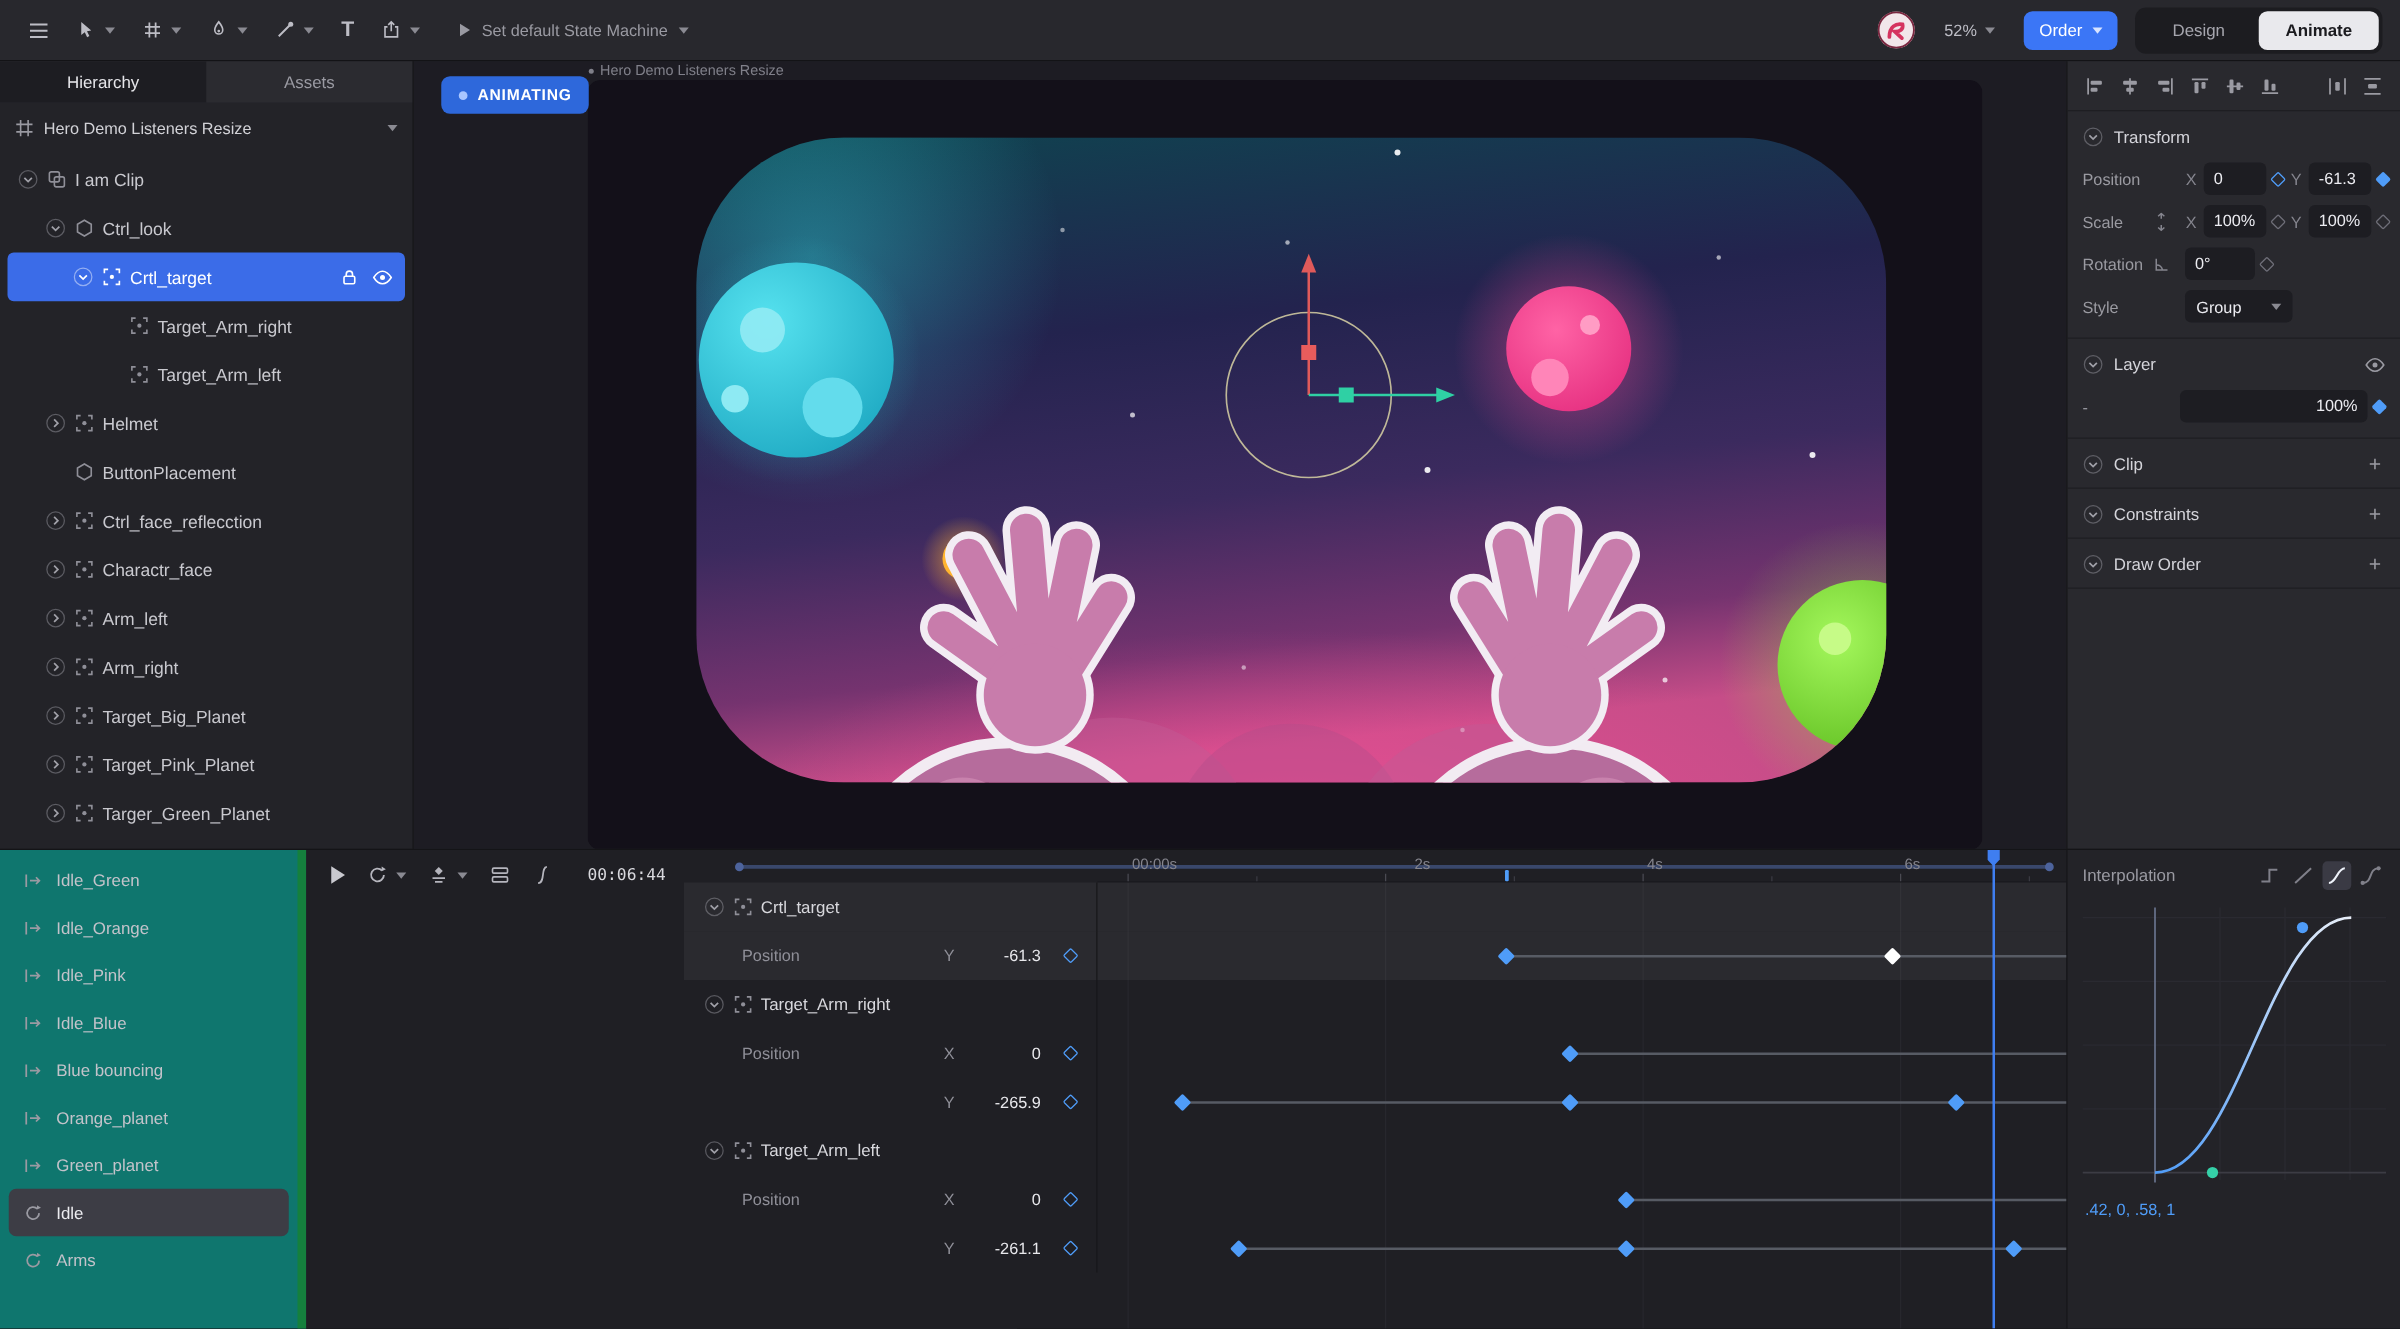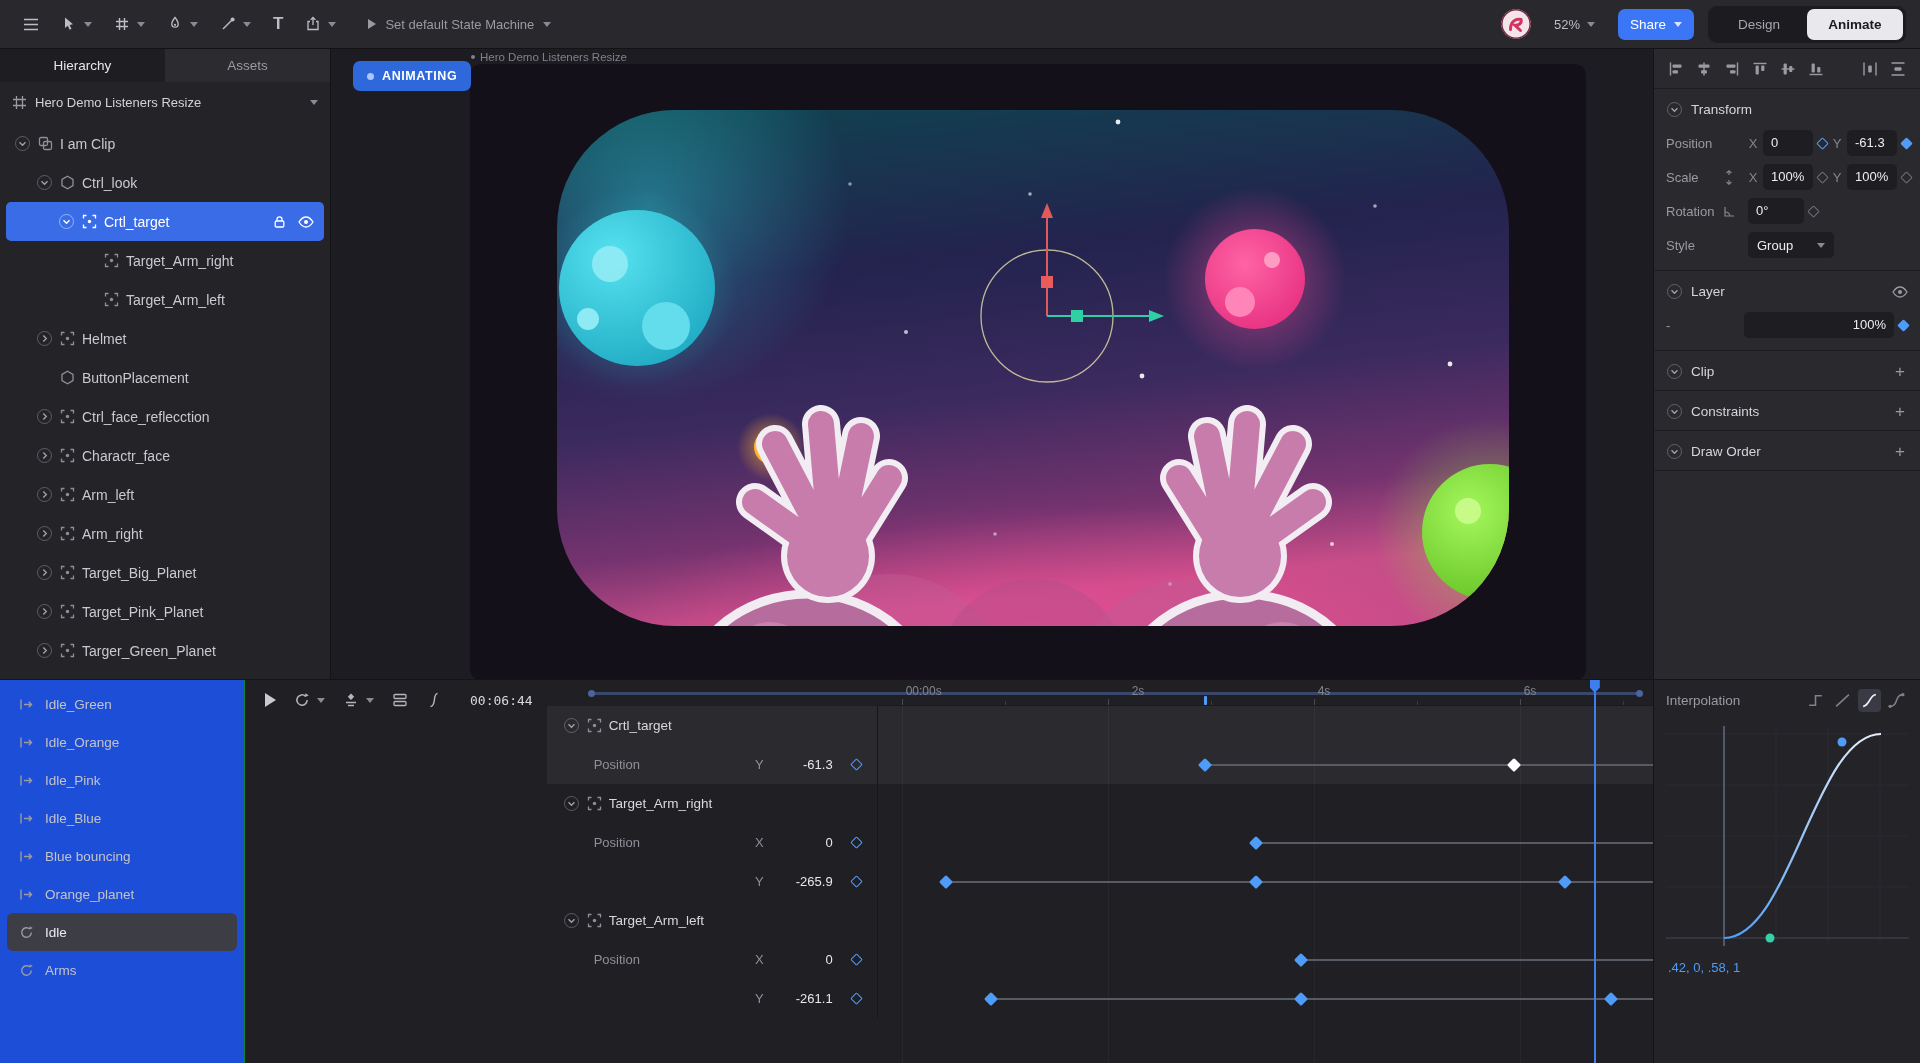--- a/index.html
+++ b/index.html
@@ -70,21 +70,21 @@
   .pinput{background:#1d1d22;border-radius:5px;height:26px;line-height:26px;padding:0 8px;color:#ececf1;min-width:50px;flex:1;cursor:text}
   .pinput.small{flex:0 1 56px}
   .pselect{background:#1d1d22;border-radius:5px;height:26px;display:flex;align-items:center;padding:0 9px;gap:8px;color:#ececf1;cursor:pointer;min-width:86px;justify-content:space-between}
   .kf{width:9px;height:9px;transform:rotate(45deg);border-radius:1.5px;flex:0 0 auto;display:inline-block;cursor:pointer}
   .kf.hollow-blue{border:1.5px solid #4f9cf8}
   .kf.hollow-gray{border:1.5px solid #6e6e78}
   .kf.filled-blue{background:#4f9cf8}
 
   
   .bottom{height:384px;flex:0 0 auto;display:flex;border-top:1px solid #141417;min-height:0}
-  .anim-panel{width:245px;flex:0 0 245px;background:#1d4ed8;border-right:1px solid #15803d;overflow:hidden;padding-top:5px}
+  .anim-panel{width:245px;flex:0 0 245px;background:#0f766e;border-right:7px solid #15803d;overflow:hidden;padding-top:5px}
   .anim-row{height:38px;display:flex;align-items:center;gap:11px;padding:0 12px;margin:0 7px;border-radius:6px;color:#c3c3ca;cursor:pointer}
   .anim-row .aicon{width:15px;height:15px;color:#9a9aa2;flex:0 0 auto}
   .anim-row.selected{background:#3d3d45;color:#ececf0}
   .anim-row .alabel{font-size:13.5px;white-space:nowrap}
 
   .timeline{flex:1;background:#1f1f24;position:relative;display:flex;flex-direction:row;min-width:0}
   .tl-toolbar{height:40px;display:flex;align-items:center;padding:0 14px;gap:6px;flex:0 0 auto}
   .tlbtn{display:flex;align-items:center;gap:3px;background:none;border:none;color:#b5b5bd;cursor:pointer;padding:5px 6px}
   .play-solid{width:0;height:0;border-top:7px solid transparent;border-bottom:7px solid transparent;border-left:11px solid #c9c9cf;display:inline-block}
   .tl-time{margin-left:16px;font-family:"DejaVu Sans Mono",monospace;font-size:13px;color:#d8d8dd}
@@ -185,21 +185,21 @@
           <circle cx="15" cy="15" r="15" fill="#f2e6ea"></circle>
           <circle cx="15" cy="15" r="14.2" fill="none" stroke="#7a2840" stroke-width="1.6"></circle>
           <path d="M9.5 20.5 C9.5 12.5 14.5 9.5 20 10.5 C21 14.5 17.5 16.5 13.8 16.2 L19.5 21.5" stroke="#d5335f" stroke-width="3" fill="none" stroke-linecap="round"></path>
         </svg>
     </div>
     <div class="tbtn">
       <span>52%</span>
       <i class="chev"></i>
     </div>
     <button class="share-btn">
-      <span>Share</span>
+      <span>Order</span>
       <i class="chev light"></i>
     </button>
     <div class="mode-toggle">
       <button class="mode-btn">Design</button>
       <button class="mode-btn active">Animate</button>
     </div>
   </header>
 
   <div class="middle">
     <aside class="left-panel">
@@ -772,20 +772,29 @@
           </div>
           <div class="anim-row">
             <span class="aicon">
               <svg width="15" height="15" viewBox="0 0 15 15" fill="none" stroke="currentColor" stroke-width="1.4">
                 <path d="M2 2.5 V12.5"></path>
                 <path d="M5 7.5 H12.5 M9.8 4.8 L12.5 7.5 L9.8 10.2"></path>
               </svg>
             </span>
             <span class="alabel">Orange_planet</span>
           </div>
+          <div class="anim-row">
+            <span class="aicon">
+              <svg width="15" height="15" viewBox="0 0 15 15" fill="none" stroke="currentColor" stroke-width="1.4">
+                <path d="M2 2.5 V12.5"></path>
+                <path d="M5 7.5 H12.5 M9.8 4.8 L12.5 7.5 L9.8 10.2"></path>
+              </svg>
+            </span>
+            <span class="alabel">Green_planet</span>
+          </div>
           <div class="anim-row selected">
             <span class="aicon">
               <svg width="15" height="15" viewBox="0 0 15 15" fill="none" stroke="currentColor" stroke-width="1.4">
                 <path d="M12.3 7.5 a4.8 4.8 0 1 1 -1.4 -3.4"></path>
                 <path d="M10.6 1.2 L10.6 4.6 L13.8 3.1" fill="currentColor" stroke="none"></path>
               </svg>
             </span>
             <span class="alabel">Idle</span>
           </div>
           <div class="anim-row">

